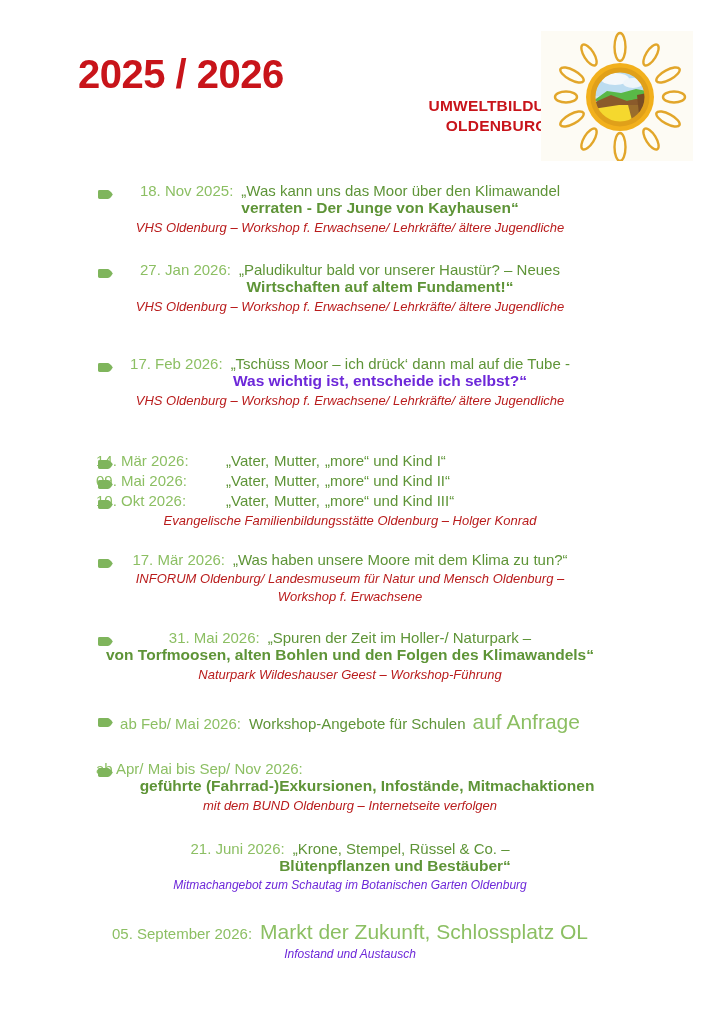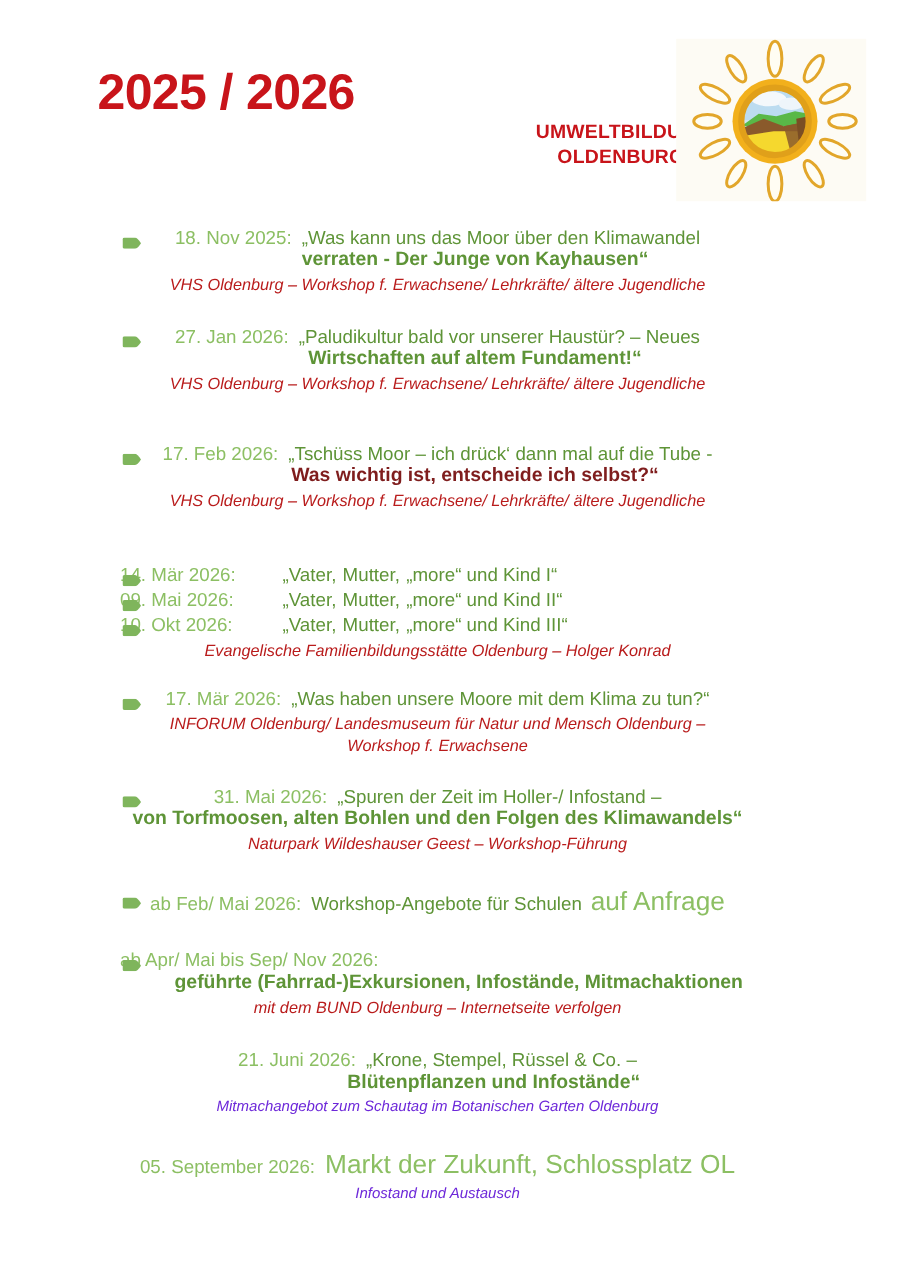--- a/index.html
+++ b/index.html
@@ -97,21 +97,21 @@
     font-size: 15px;
     font-weight: normal;
   }
   .title-line2 {
     text-align: center;
     color: #5e9437;
     font-size: 15.5px;
     font-weight: bold;
     white-space: nowrap;
   }
-  .title-line2.light { color: #7f1d1d; }
+  .title-line2.light { color: #6d28d9; }
 
   .subtitle {
     text-align: center;
     color: #b91c1c;
     font-size: 13px;
     font-style: italic;
     white-space: nowrap;
     line-height: 1.35;
   }
   .subtitle.green {
@@ -272,21 +272,21 @@
     </div>
 
     <div class="entry" style="margin-top:24px;">
       <div class="row">
         <span class="bullet">
           <svg width="15" height="9" viewBox="0 0 15 9">
               <path d="M0 1.4 Q0 0 1.6 0 L9.6 0 Q12 0 14.8 4.5 Q12 9 9.6 9 L1.6 9 Q0 9 0 7.6 Z" fill="#7fb55c"></path>
             </svg>
         </span>
         <span class="date">31. Mai 2026:</span>
-        <span class="title">„Spuren der Zeit im Holler-/ Infostand –</span>
+        <span class="title">„Spuren der Zeit im Holler-/ Naturpark –</span>
       </div>
       <div class="title-line2">von Torfmoosen, alten Bohlen und den Folgen des Klimawandels“</div>
       <div class="subtitle" style="margin-top:2px;">Naturpark Wildeshauser Geest – Workshop-Führung</div>
     </div>
 
     <div class="entry" style="margin-top:26px;">
       <div class="row">
         <span class="bullet">
           <svg width="15" height="9" viewBox="0 0 15 9">
               <path d="M0 1.4 Q0 0 1.6 0 L9.6 0 Q12 0 14.8 4.5 Q12 9 9.6 9 L1.6 9 Q0 9 0 7.6 Z" fill="#7fb55c"></path>
@@ -309,21 +309,21 @@
       </div>
       <div class="title-line2" style="padding-left:34px;">geführte (Fahrrad-)Exkursionen, Infostände, Mitmachaktionen</div>
       <div class="subtitle" style="margin-top:2px;">mit dem BUND Oldenburg – Internetseite verfolgen</div>
     </div>
 
     <div class="entry" style="margin-top:26px;">
       <div class="row">
         <span class="date">21. Juni 2026:</span>
         <span class="title">„Krone, Stempel, Rüssel &amp; Co. –</span>
       </div>
-      <div class="title-line2" style="padding-left:90px;">Blütenpflanzen und Infostände“</div>
+      <div class="title-line2" style="padding-left:90px;">Blütenpflanzen und Bestäuber“</div>
       <div class="subtitle green" style="margin-top:2px;">Mitmachangebot zum Schautag im Botanischen Garten Oldenburg</div>
     </div>
 
     <div class="entry" style="margin-top:26px;">
       <div class="row">
         <span class="date">05. September 2026:</span>
         <span class="plain">Markt der Zukunft, Schlossplatz OL</span>
       </div>
       <div class="subtitle green" style="margin-top:2px;">Infostand und Austausch</div>
     </div>

